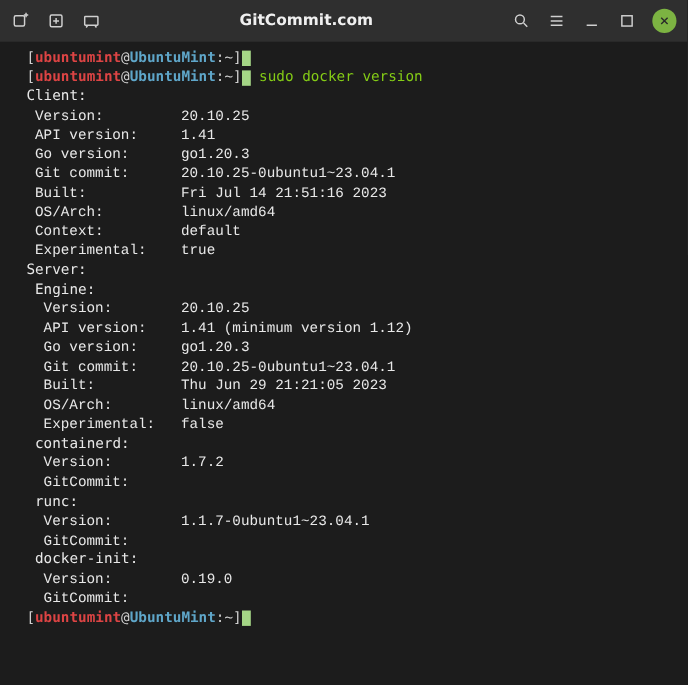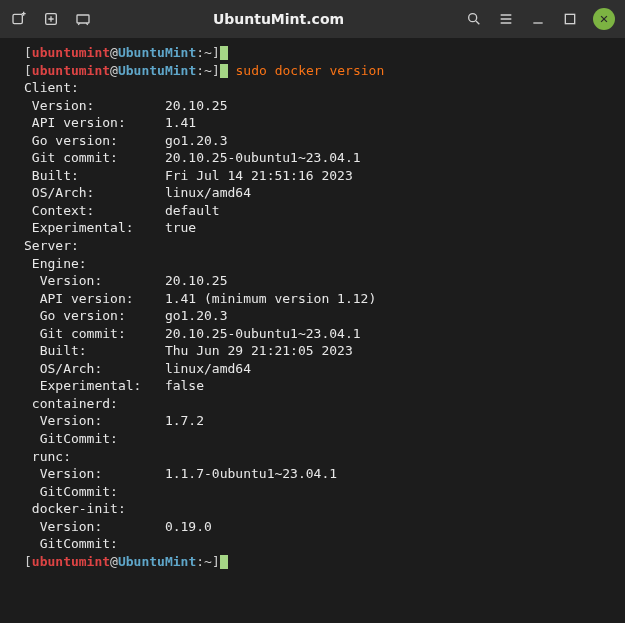--- a/index.html
+++ b/index.html
@@ -67,23 +67,23 @@
   .prompt-at { color: #d0d0d0; }
   .prompt-host { color: #5fa6c9; font-weight: bold; }
   .prompt-path { color: #d0d0d0; }
   .cursor {
     display: inline-block;
     width: 8px;
     height: 14px;
     background: #a5d686;
     vertical-align: text-bottom;
   }
-  .cmd { color: #f97316; }
+  .cmd { color: #84cc16; }
   .line { display: block; }
-  .kv-row { display: block; }
+  .kv-row { display: block; font-family: Liberation Mono, monospace; }
   .kv-key { display: inline-block; }
   .kv-val { display: inline-block; }
 </style>
 </head>
 <body>
 
 <div class="titlebar">
   <div class="left-icons">
     <div class="icon-btn">
       <svg viewBox="0 0 24 24" fill="none" stroke="currentColor" stroke-width="2">
@@ -97,21 +97,21 @@
           <path d="M12 8v8M8 12h8"></path>
         </svg>
     </div>
     <div class="icon-btn">
       <svg viewBox="0 0 24 24" fill="none" stroke="currentColor" stroke-width="2">
           <rect x="3" y="6" width="18" height="12" rx="1"></rect>
           <path d="M7 18l-2 3M17 18l2 3"></path>
         </svg>
     </div>
   </div>
-  <div class="title">UbuntuMint.com</div>
+  <div class="title">GitCommit.com</div>
   <div class="right-icons">
     <div class="icon-btn">
       <svg viewBox="0 0 24 24" fill="none" stroke="currentColor" stroke-width="2">
           <circle cx="10" cy="10" r="6"></circle>
           <path d="M15 15l5 5"></path>
         </svg>
     </div>
     <div class="icon-btn">
       <svg viewBox="0 0 24 24" fill="none" stroke="currentColor" stroke-width="2">
           <path d="M4 6h16M4 12h16M4 18h16"></path>

